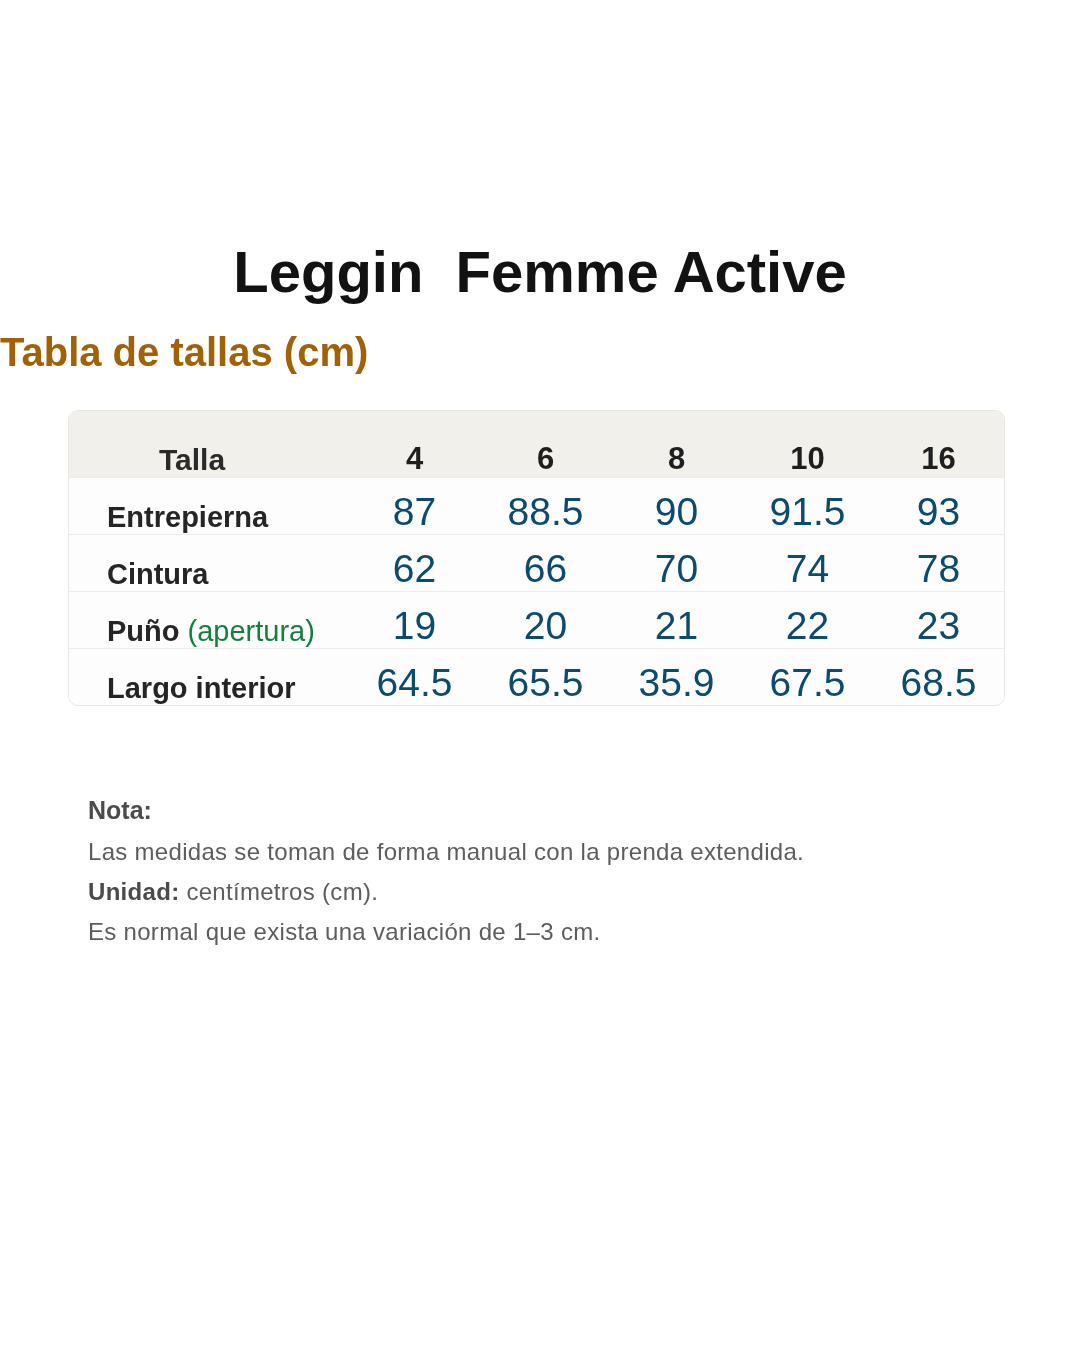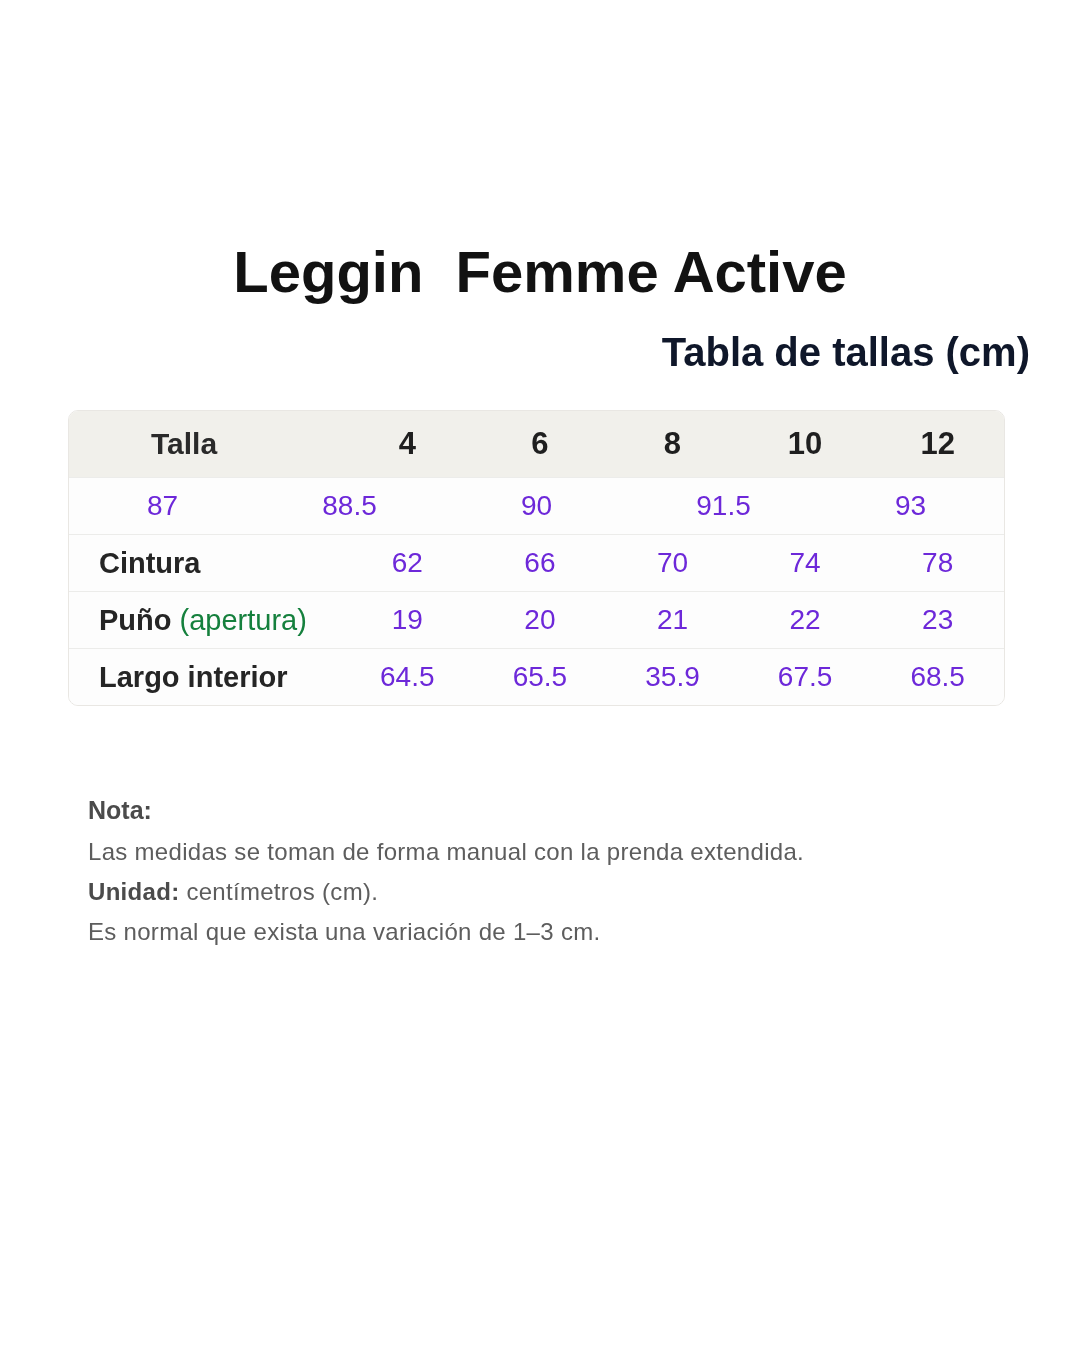--- a/index.html
+++ b/index.html
@@ -31,43 +31,44 @@
     letter-spacing: 0px;
     color: #121212;
     white-space: pre;
   }
 
   .subtitle {
     position: absolute;
     top: 330px;
     left: 0;
     width: 1030px;
-    text-align: right;
+    text-align: left;
     font-size: 40px;
     font-weight: 700;
-    color: #0f172a;
+    color: #a16207;
   }
 
   .size-table {
     position: absolute;
     top: 410px;
     left: 68px;
     width: 937px;
     border: 1px solid #e9e7e3;
     border-radius: 10px;
     overflow: hidden;
     background: #fdfdfd;
   }
 
   .t-row {
     display: flex;
-    align-items: center;
+    align-items: flex-end;
     height: 57px;
     border-top: 1px solid #ececea;
     background: #fdfdfd;
+    padding-left: 8px;
   }
 
   .t-row.header {
     height: 66px;
     border-top: none;
     background: #f1f0eb;
   }
 
   .cell-label {
     width: 272px;
@@ -86,23 +87,23 @@
   }
 
   .cell-label .suffix {
     font-weight: 400;
     color: #15803d;
   }
 
   .cell-val {
     flex: 1;
     text-align: center;
-    font-size: 28px;
+    font-size: 39px;
     font-weight: 400;
-    color: #6d28d9;
+    color: #0c4a6e;
   }
 
   .t-row.header .cell-val {
     font-size: 31px;
     font-weight: 700;
     color: #1f1f1f;
   }
 
   .notes {
     position: absolute;
@@ -141,24 +142,25 @@
   <div class="subtitle">Tabla de tallas (cm)</div>
 
   <div class="size-table">
 
     <div class="t-row header">
       <div class="cell-label">Talla</div>
       <div class="cell-val">4</div>
       <div class="cell-val">6</div>
       <div class="cell-val">8</div>
       <div class="cell-val">10</div>
-      <div class="cell-val">12</div>
-    </div>
-
-    <div class="t-row">
+      <div class="cell-val">16</div>
+    </div>
+
+    <div class="t-row">
+      <div class="cell-label"><span>Entrepierna</span><span class="suffix"></span></div>
       <div class="cell-val">87</div>
       <div class="cell-val">88.5</div>
       <div class="cell-val">90</div>
       <div class="cell-val">91.5</div>
       <div class="cell-val">93</div>
     </div>
 
     <div class="t-row">
       <div class="cell-label"><span>Cintura</span><span class="suffix"></span></div>
       <div class="cell-val">62</div>

